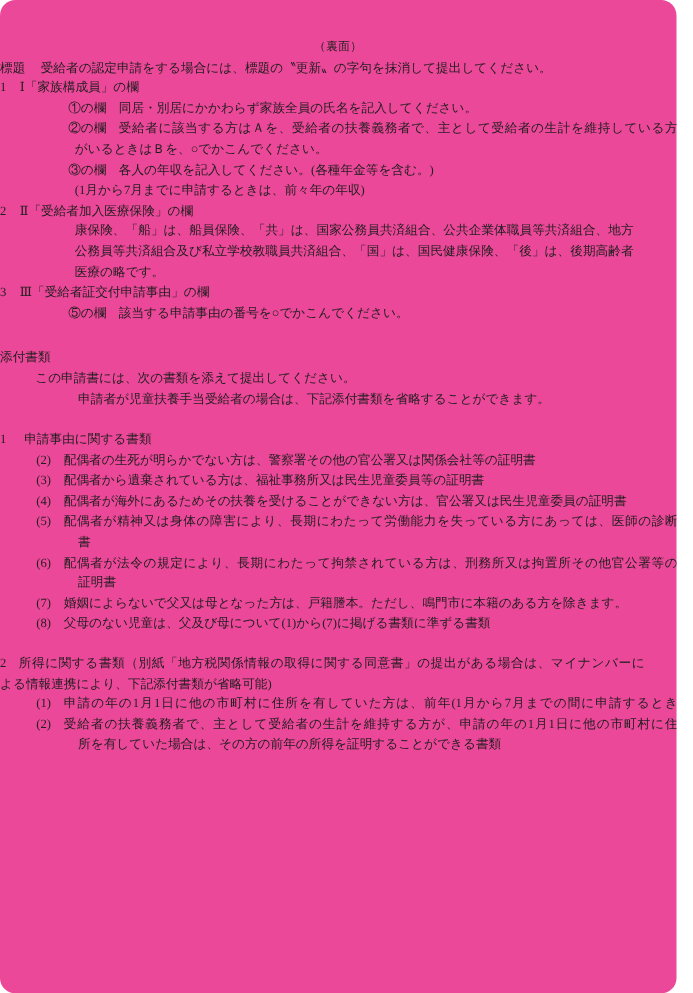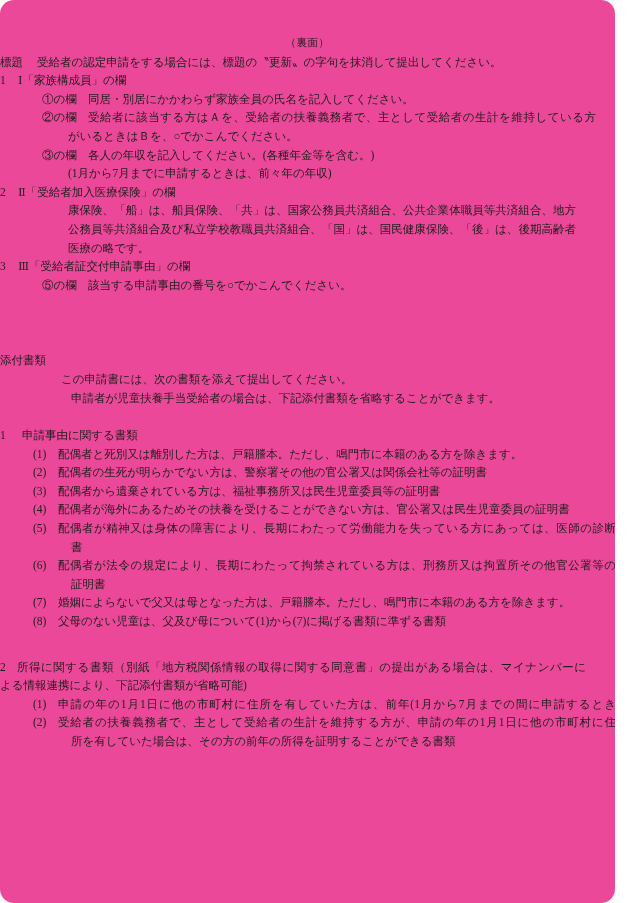--- a/index.html
+++ b/index.html
@@ -16,32 +16,32 @@
     border-radius:14px;
   }
   .ln{height:18.6px;line-height:18.6px;white-space:nowrap;}
   .c{text-align:center;}
   .small{font-size:10.5px;letter-spacing:0.5px;}
   .ttl{font-size:12.5px;}
   .tgap{display:inline-block;width:73px;}
   .i30{}
   .i33{padding-left:33px}
   .i45{padding-left:71px}
-  .i55{padding-left:61px}
-  .i62{padding-left:42px}
+  .i55{padding-left:32px}
+  .i62{padding-left:62px}
   .i108{padding-left:68px}
   .lab{display:inline-block;vertical-align:top;}
   .w17{width:17px}.w18{width:18px}.w22{width:22px}.w25{width:25px}.w37{width:37px}.w46{width:46px}
   .j{display:inline-block;vertical-align:top;text-align:justify;text-align-last:justify;}
   .j508{width:508px}
   .j558{width:558px}
   .j569{width:569px}
-  .mt-attach{margin-top:57px}
+  .mt-attach{margin-top:22px}
   .mt-g1{margin-top:19px}
-  .mt-g2{margin-top:27px}
+  .mt-g2{margin-top:17px}
 </style>
 </head>
 <body>
 
 <div class="doc">
 
   <div class="ln c small">
     <span>（裏面）</span>
   </div>
 
@@ -95,23 +95,20 @@
     <span>この申請書には、次の書類を添えて提出してください。</span>
   </div>
   <div class="ln i45">
     <span>申請者が児童扶養手当受給者の場合は、下記添付書類を省略することができます。</span>
   </div>
 
   <div class="ln i30 mt-g1">
     <span class="lab w22">1</span><span>申請事由に関する書類</span>
   </div>
   <div class="ln i33">
-    <span class="lab w25">(1)</span><span>配偶者と死別又は離別した方は、戸籍謄本。ただし、鳴門市に本籍のある方を除きます。</span>
-  </div>
-  <div class="ln i33">
     <span class="lab w25">(2)</span><span>配偶者の生死が明らかでない方は、警察署その他の官公署又は関係会社等の証明書</span>
   </div>
   <div class="ln i33">
     <span class="lab w25">(3)</span><span>配偶者から遺棄されている方は、福祉事務所又は民生児童委員等の証明書</span>
   </div>
   <div class="ln i33">
     <span class="lab w25">(4)</span><span>配偶者が海外にあるためその扶養を受けることができない方は、官公署又は民生児童委員の証明書</span>
   </div>
   <div class="ln i33">
     <span class="lab w25">(5)</span><span class="j j558">配偶者が精神又は身体の障害により、長期にわたって労働能力を失っている方にあっては、医師の診断</span>

